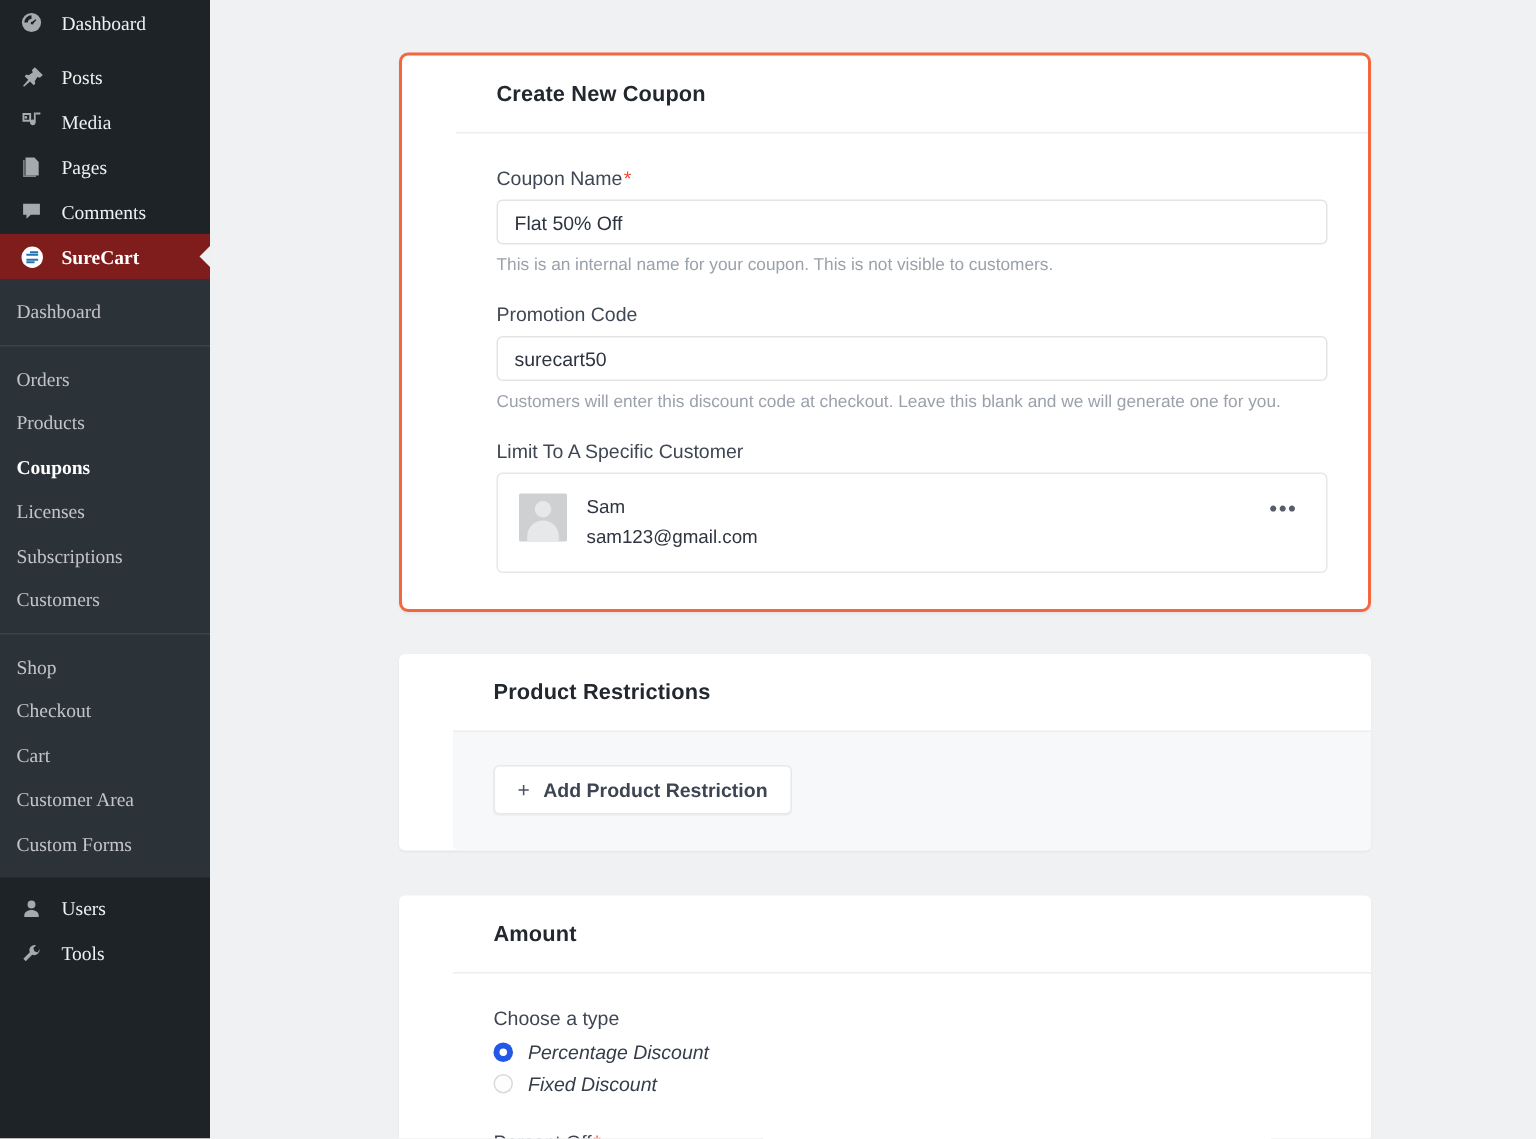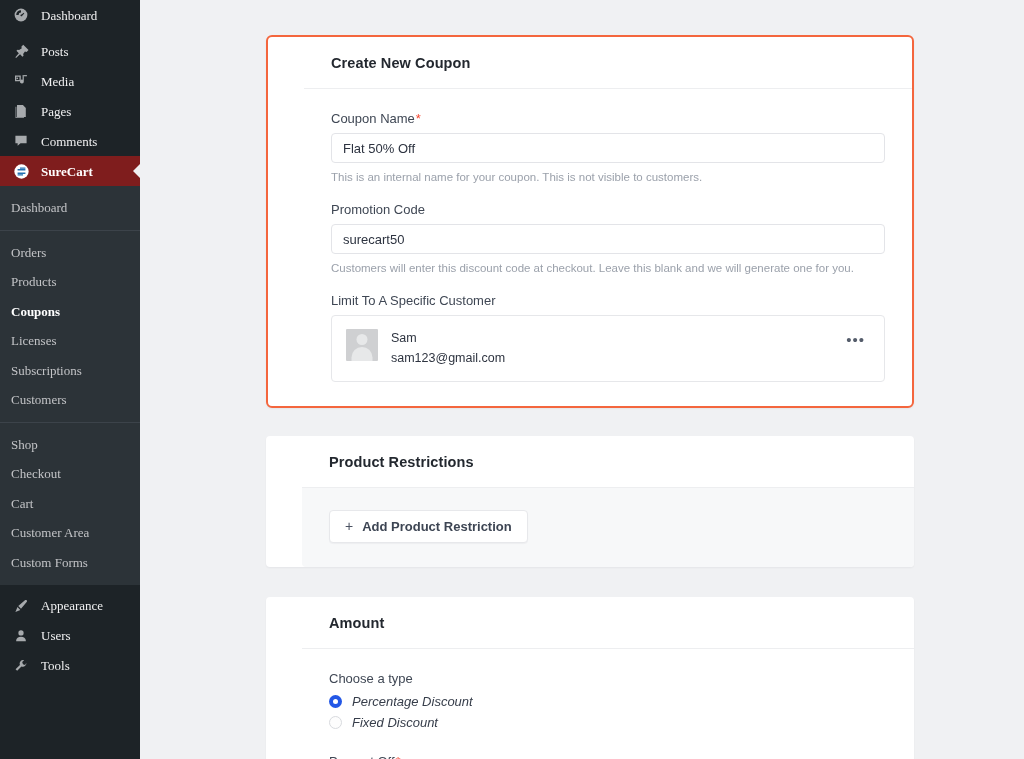--- a/index.html
+++ b/index.html
@@ -336,28 +336,20 @@
       <div class="sub-item">Shop</div>
       <div class="sub-item">Checkout</div>
       <div class="sub-item">Cart</div>
       <div class="sub-item">Customer Area</div>
       <div class="sub-item">Custom Forms</div>
     </div>
   </div>
 
   <div class="menu-sep"></div>
 
-  <div class="menu-top">
-    <span class="menu-icon">
-      <svg width="16" height="16" viewBox="0 0 20 20" fill="#a7aaad">
-          <path d="M17.1 2.8c-.6-.6-1.6-.6-2.2 0L6.6 10l3.4 3.4 7.1-8.4c.6-.6.6-1.6 0-2.2zM5.6 11.3 3 17.5l6.2-2.6-3.6-3.6z"></path>
-        </svg>
-    </span>
-    <span class="mlabel">Appearance</span>
-  </div>
 
 
   <div class="menu-top">
     <span class="menu-icon">
       <svg width="16" height="16" viewBox="0 0 20 20" fill="#a7aaad">
           <circle cx="10" cy="6.2" r="3.3"></circle>
           <path d="M10 10.8c-3.3 0-6 2-6 4.4v1.5h12v-1.5c0-2.4-2.7-4.4-6-4.4z"></path>
         </svg>
     </span>
     <span class="mlabel">Users</span>

